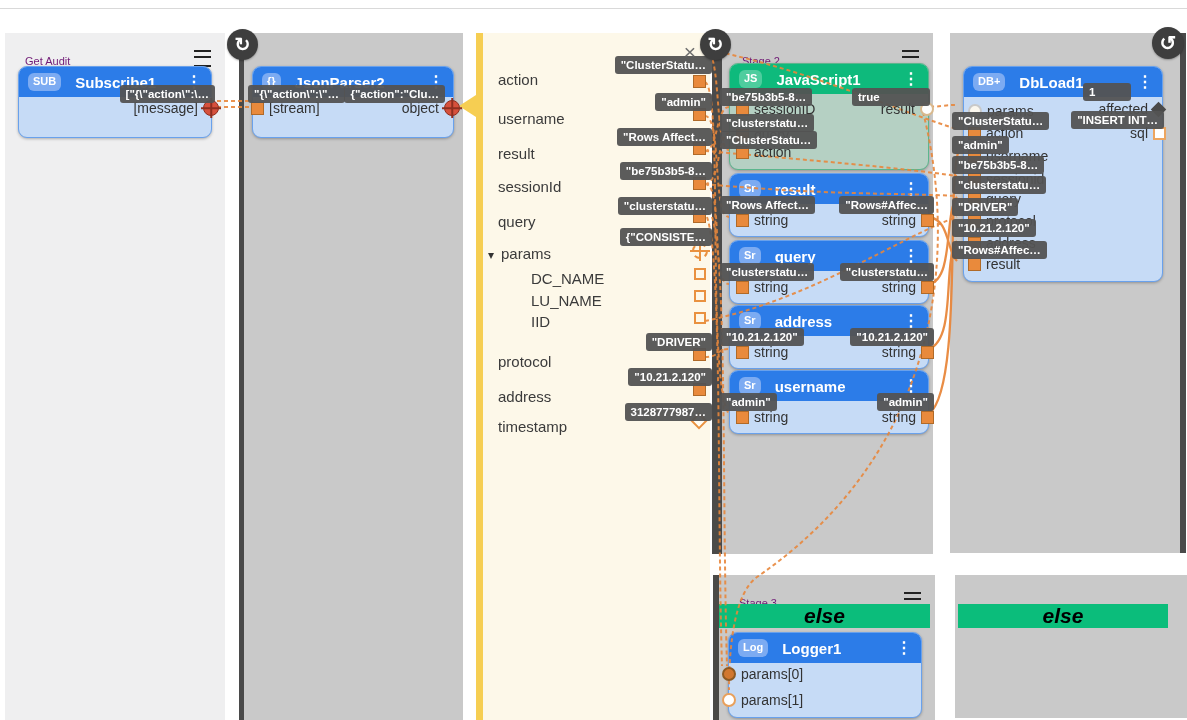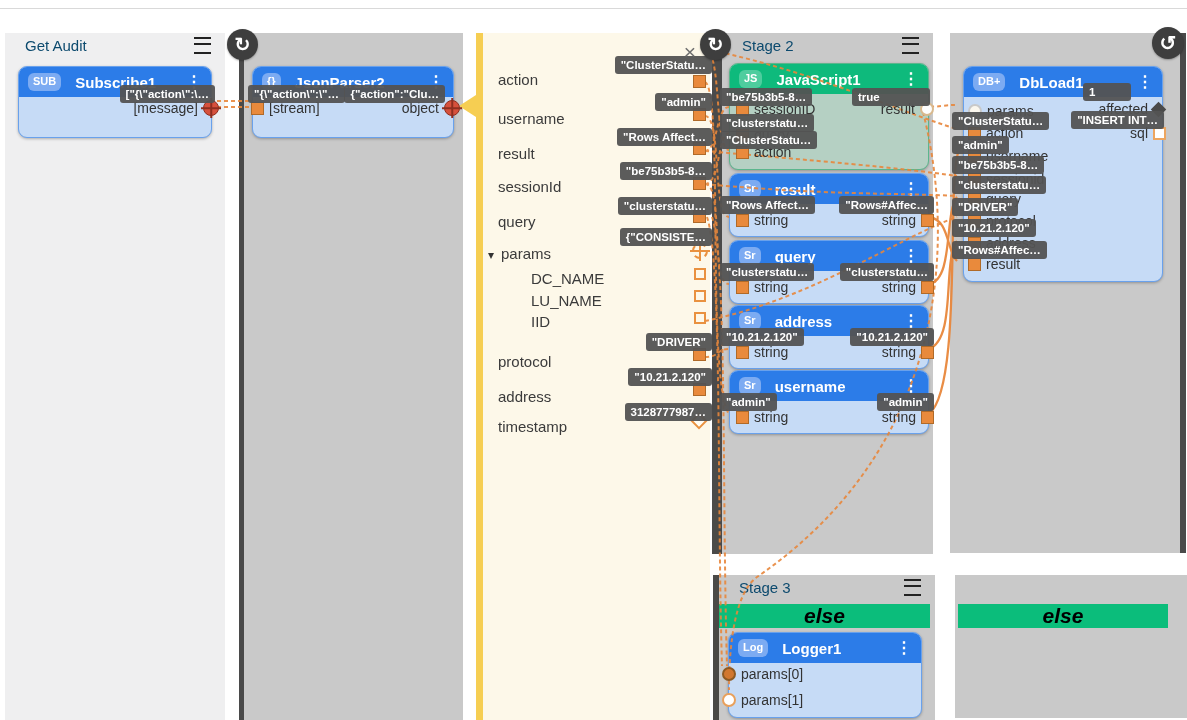--- a/index.html
+++ b/index.html
@@ -1,21 +1,21 @@
 <!DOCTYPE html>
 <html><head>
 <meta charset="utf-8">
 <style>
   html,body{margin:0;padding:0;background:#fff}
   #app{position:relative;width:1187px;height:720px;overflow:hidden;background:#fff;
        font-family:"Liberation Sans",sans-serif;-webkit-font-smoothing:antialiased}
   .topline{position:absolute;left:0;top:0;width:100%;height:8px;background:#fff;border-bottom:1px solid #d9d9d9}
   .panel{position:absolute;box-sizing:border-box}
-  .panel-header{height:30px;display:flex;align-items:flex-start;justify-content:space-between;
-       padding:4px 14px 0 20px;color:#0c4a6e;font-size:15px}
+  .panel-header{height:30px;display:flex;align-items:flex-end;justify-content:space-between;
+       padding:4px 14px 0 20px;color:#701a75;font-size:11px}
   .ptitle{white-space:nowrap}
   .burger{width:17px;height:13px;border-top:2px solid #222;border-bottom:2px solid #222;position:relative;cursor:pointer}
   .burger::after{content:"";position:absolute;left:0;right:0;top:3.5px;height:2px;background:#222}
   .circle-icon{position:absolute;border-radius:50%;background:#3e3e3e;color:#fff;display:flex;
        align-items:center;justify-content:center;font-weight:bold;z-index:60;box-shadow:0 1px 2px rgba(0,0,0,.3)}
   .close-x{position:absolute;font-size:21px;color:#6e6e6e;z-index:47;cursor:pointer;line-height:1}
   .node{position:absolute;border-radius:9px;box-shadow:0 1px 3px rgba(0,0,0,.28)}
   .node.blue{background:#c6dbf6;border:1px solid #69a1ec}
   .node.green{background:#b5d0c3;border:1px solid #5bb68d}
   .nhead{height:30px;display:flex;align-items:center;gap:14px;padding:0 9px;border-radius:8px 8px 0 0;

